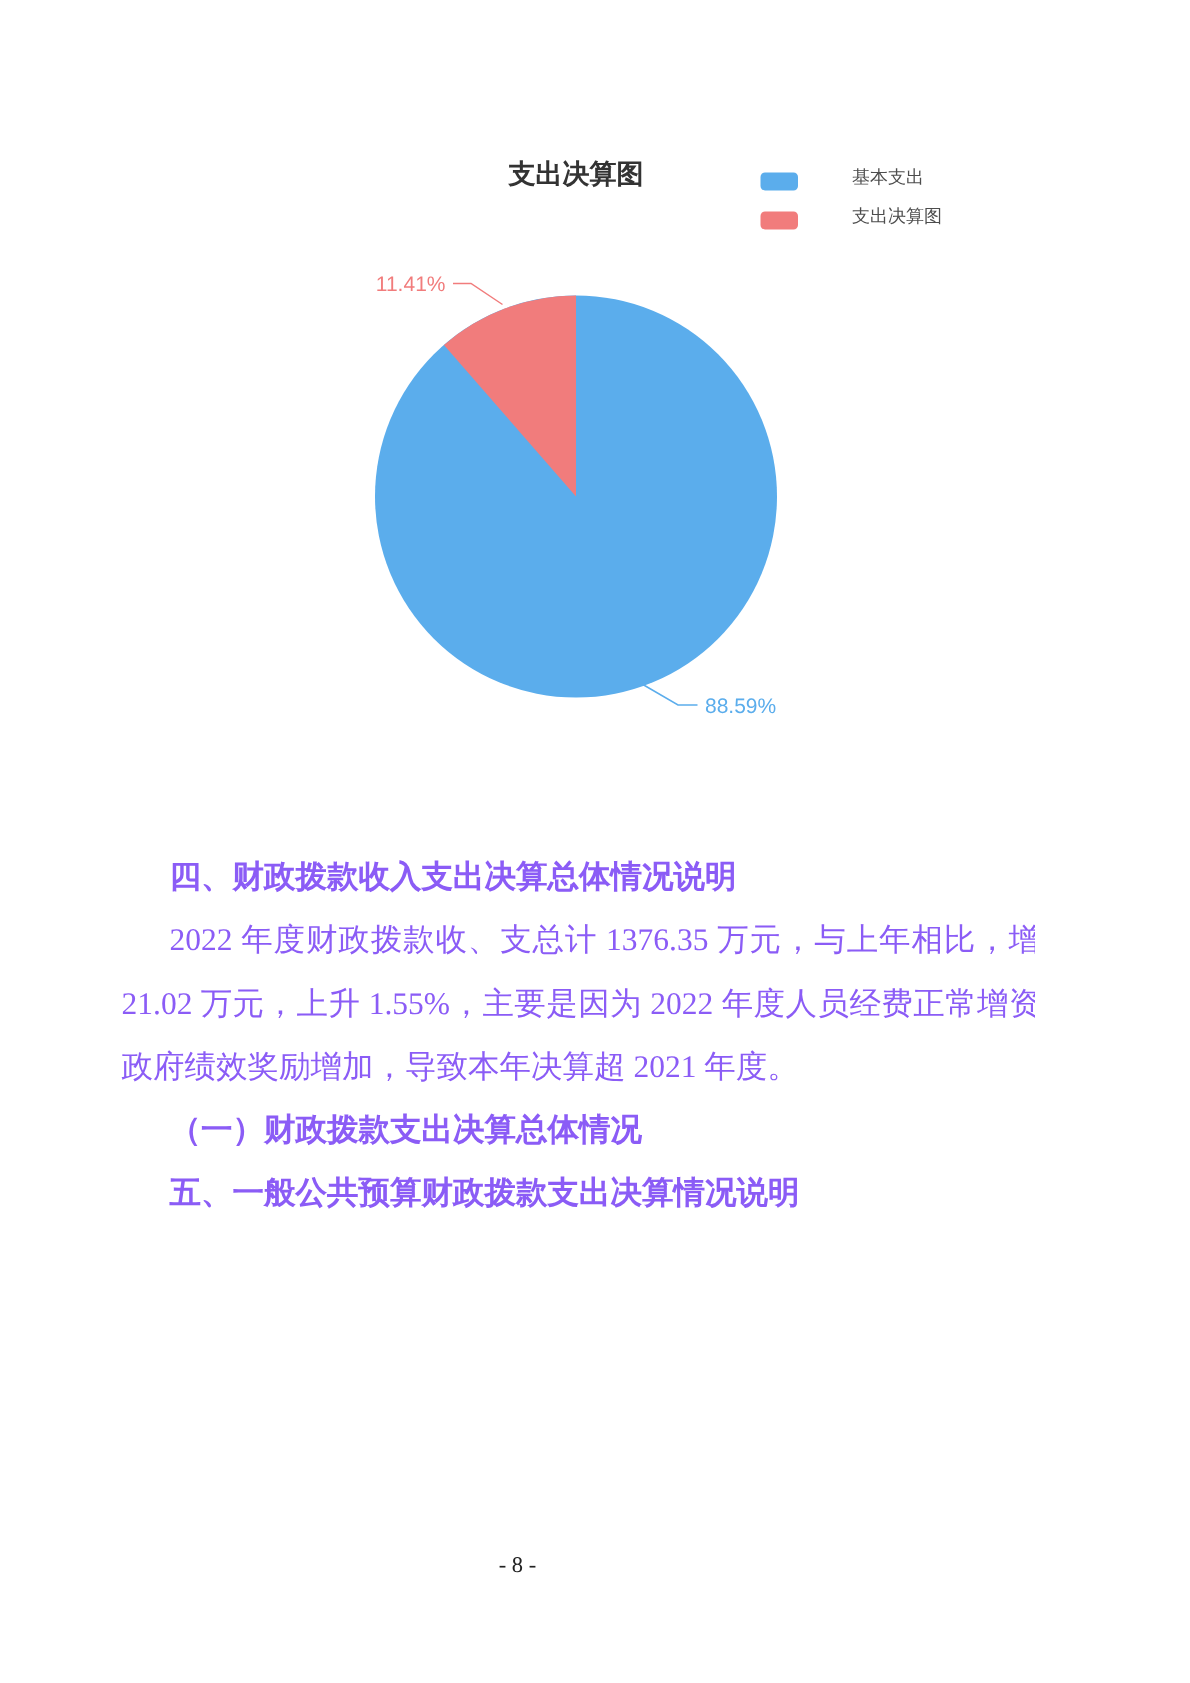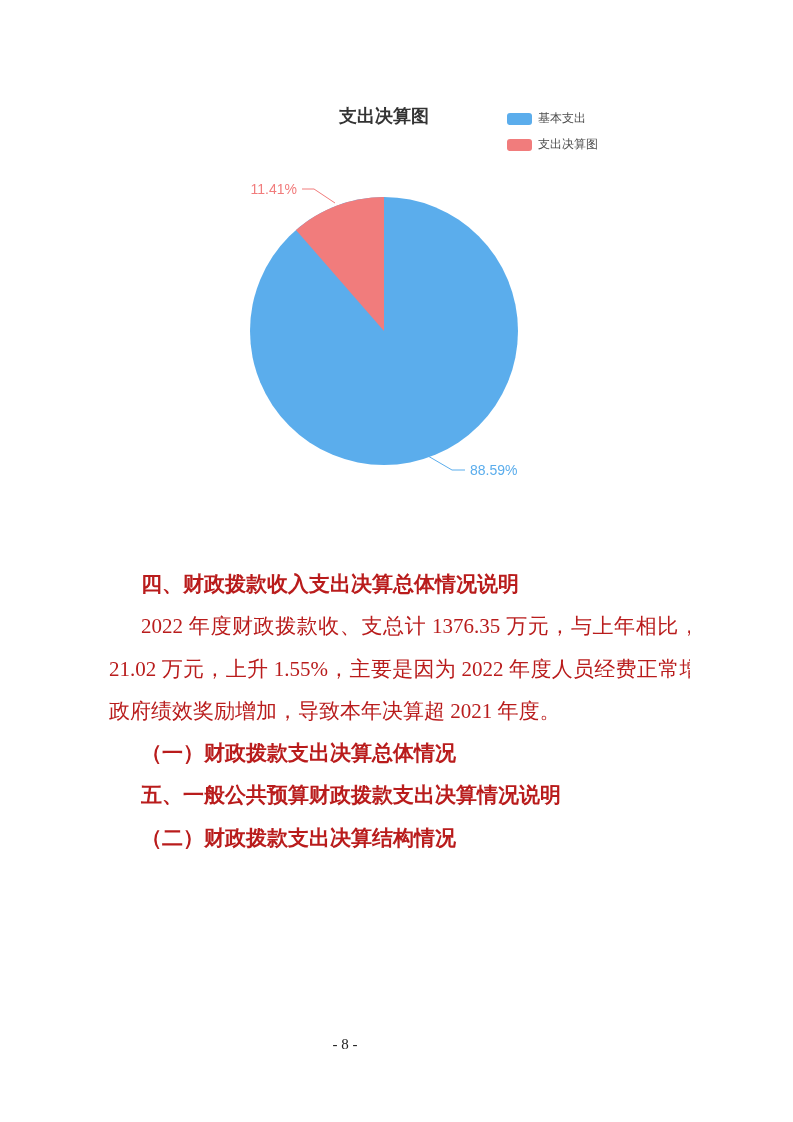--- a/index.html
+++ b/index.html
@@ -11,34 +11,33 @@
   
   .chart-title {
     position:absolute; top:104px; left:284px; width:200px;
     text-align:center; font-family:"Liberation Sans", sans-serif;
     font-weight:bold; font-size:18px; color:#333333;
   }
   .legend {
     position:absolute; top:110px; left:507px;
     font-family:"Liberation Sans", sans-serif; font-size:12px; color:#4d4d4d;
   }
-  .legend-item { display:flex; align-items:center; margin-bottom:9px; }
+  .legend-item { display:flex; align-items:flex-end; margin-bottom:9px;gap:30px; }
   .swatch { width:25px; height:12px; border-radius:3px; margin-right:6px; }
   .swatch-basic   { background:#5BADEC; }
   .swatch-project { background:#F17C7C; }
 
   .chart-svg { position:absolute; top:0; left:0; }
   .pie-label { font-family:"Liberation Sans", sans-serif; font-size:14px; }
 
   
   .body-text {
     position:absolute; top:563px; left:81px; width:634px;
-    font-size:21px; line-height:42.3px; color:#b91c1c;
+    font-size:21px; line-height:42.3px; color:#8b5cf6;
     text-align:justify;
-    margin-left:28px;
   }
   .body-text .para, .body-text .heading {
     margin:0; text-indent:32px;
   }
   .body-text .heading { font-weight:bold; }
 
   .page-number {
     position:absolute; top:1036px; left:0; width:100%;
     text-align:center; font-size:15px; color:#222222;
   }
@@ -68,18 +67,17 @@
     <polyline points="428,456 452,470 465,470" fill="none" stroke-width="1" stroke="#5BADEC"></polyline>
     <text x="297" y="194" text-anchor="end" class="pie-label" fill="#F17C7C">11.41%</text>
     <text x="470" y="475" class="pie-label" fill="#5BADEC">88.59%</text>
   </svg>
 
   <div class="body-text">
     <div class="heading">四、财政拨款收入支出决算总体情况说明</div>
     <p class="para">2022 年度财政拨款收、支总计 1376.35 万元，与上年相比，增加 21.02 万元，上升 1.55%，主要是因为 2022 年度人员经费正常增资和政府绩效奖励增加，导致本年决算超 2021 年度。</p>
     <div class="heading">（一）财政拨款支出决算总体情况</div>
     <div class="heading">五、一般公共预算财政拨款支出决算情况说明</div>
-    <div class="heading">（二）财政拨款支出决算结构情况</div>
   </div>
 
   <div class="page-number">- 8 -</div>
 
 </div>
 
 </body></html>

